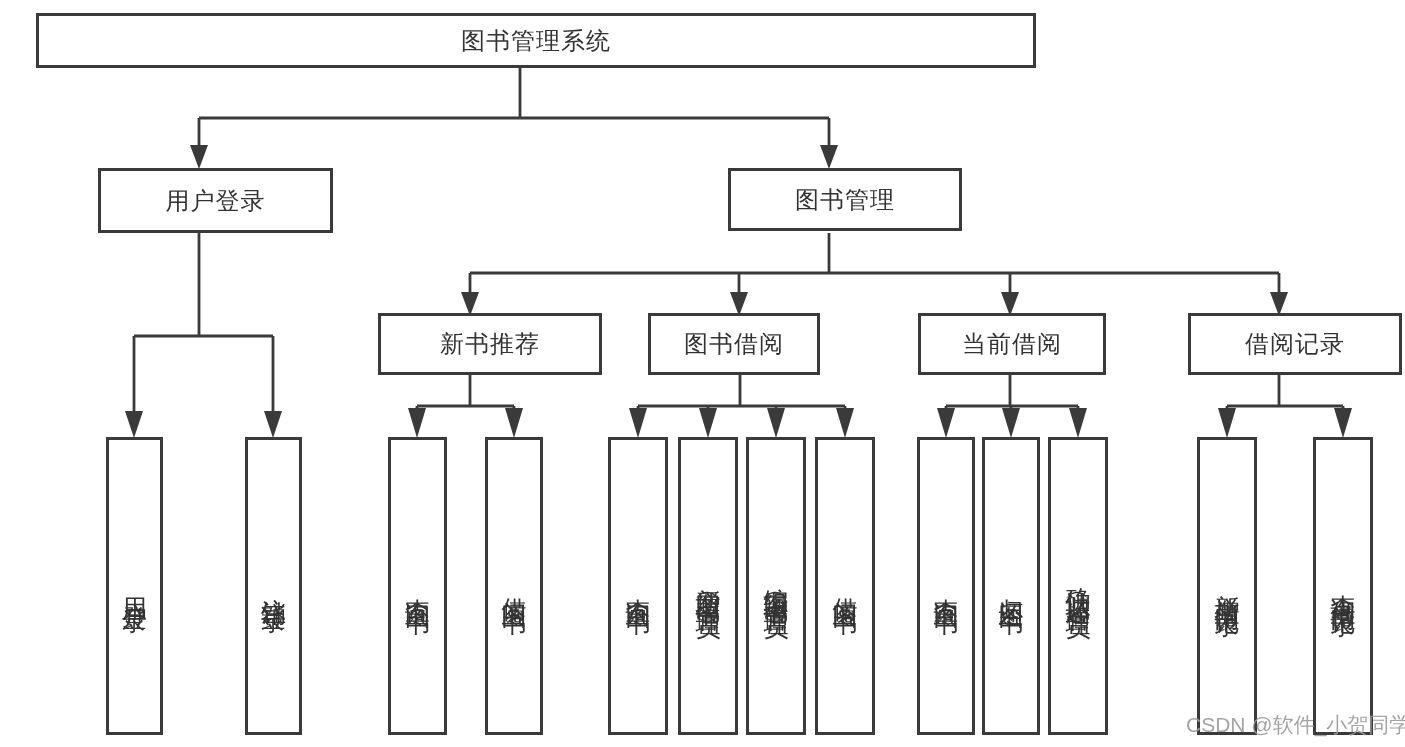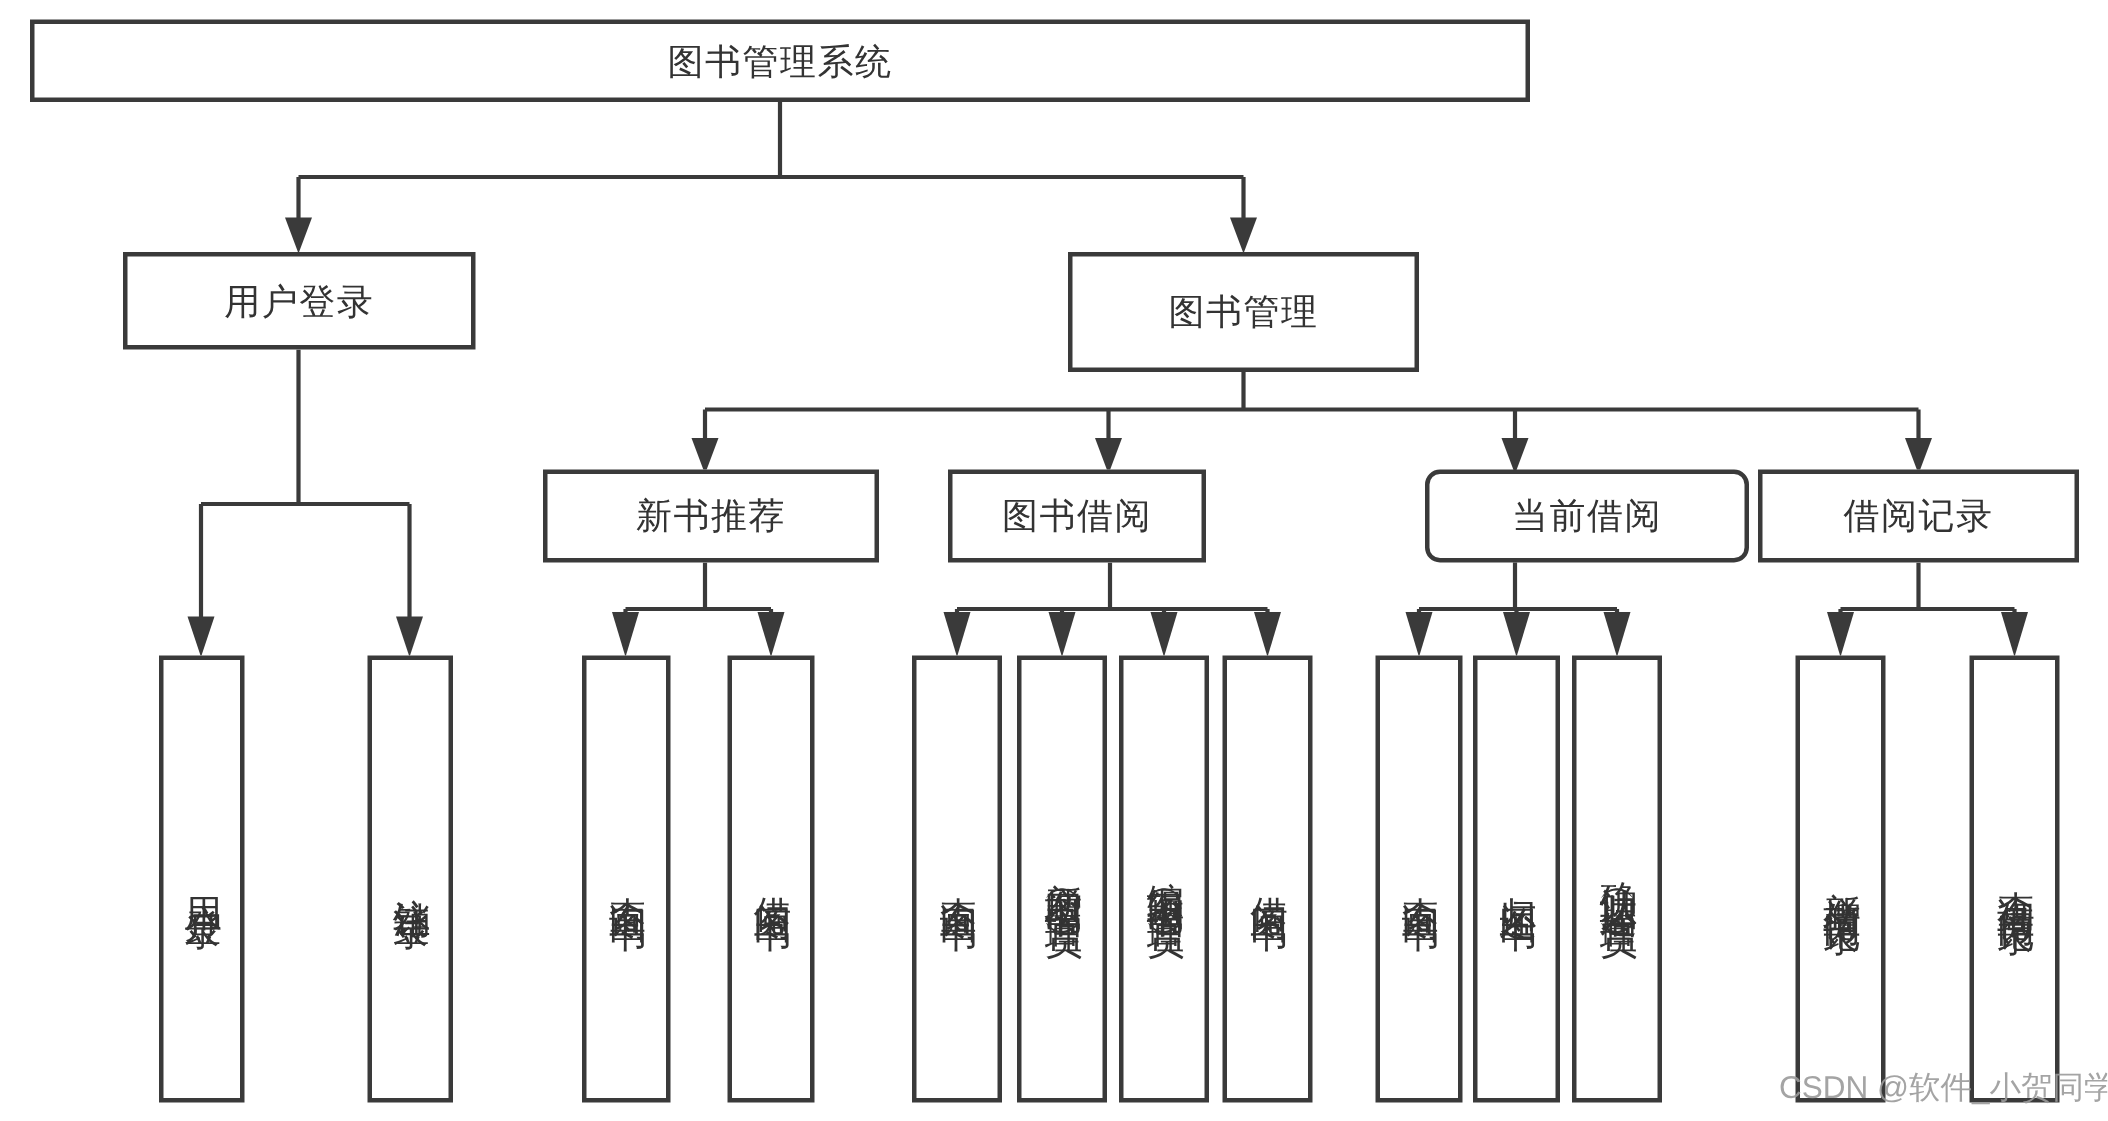--- a/index.html
+++ b/index.html
@@ -2,21 +2,21 @@
 <html><head>
 <meta charset="utf-8">
 <style>
   html,body { margin:0; padding:0; background:#ffffff; font-family:"Liberation Sans", sans-serif; }
   .canvas { position:relative; width:1405px; height:747px; background:#ffffff; overflow:hidden; }
   svg.connectors { position:absolute; left:0; top:0; width:1405px; height:747px; z-index:1; }
   .hbox {
     position:absolute; box-sizing:border-box;
     border:3px solid #3a3a3a; background:#ffffff;
     display:flex; align-items:center; justify-content:center;
-    color:#333333; z-index:2;
+    color:#333333; z-index:2;margin-left:16px;
   }
   .hbox span { font-size:24px; letter-spacing:1px; white-space:nowrap; }
   .vbox {
     position:absolute; box-sizing:border-box;
     border:3px solid #3a3a3a; background:#ffffff;
     display:flex; align-items:center; justify-content:center;
     color:#333333; z-index:2;
   }
   .vbox span {
     writing-mode:vertical-rl; text-orientation:mixed;
@@ -105,31 +105,31 @@
     </g>
   </svg>
 
   <div class="hbox" style="left:20px; top:13px; width:1000px; height:55px;">
     <span>图书管理系统</span>
   </div>
 
   <div class="hbox" style="left:82px; top:168px; width:235px; height:65px;">
     <span>用户登录</span>
   </div>
-  <div class="hbox" style="left:712px; top:168px; width:234px; height:80px;justify-content:center;">
+  <div class="hbox" style="left:712px; top:168px; width:234px; height:63px;justify-content:center;">
     <span>图书管理</span>
   </div>
 
   <div class="hbox" style="left:362px; top:313px; width:224px; height:62px;">
     <span>新书推荐</span>
   </div>
   <div class="hbox" style="left:632px; top:313px; width:172px; height:62px;">
     <span>图书借阅</span>
   </div>
-  <div class="hbox" style="left:950px; top:313px; width:216px; height:62px;border-radius:10px;">
+  <div class="hbox" style="left:902px; top:313px; width:188px; height:62px;">
     <span>当前借阅</span>
   </div>
   <div class="hbox" style="left:1172px; top:313px; width:214px; height:62px;">
     <span>借阅记录</span>
   </div>
 
   <div class="vbox" style="left:106px; top:437px; width:57px; height:298px;">
     <span>用户登录</span>
   </div>
   <div class="vbox" style="left:245px; top:437px; width:57px; height:298px;">

